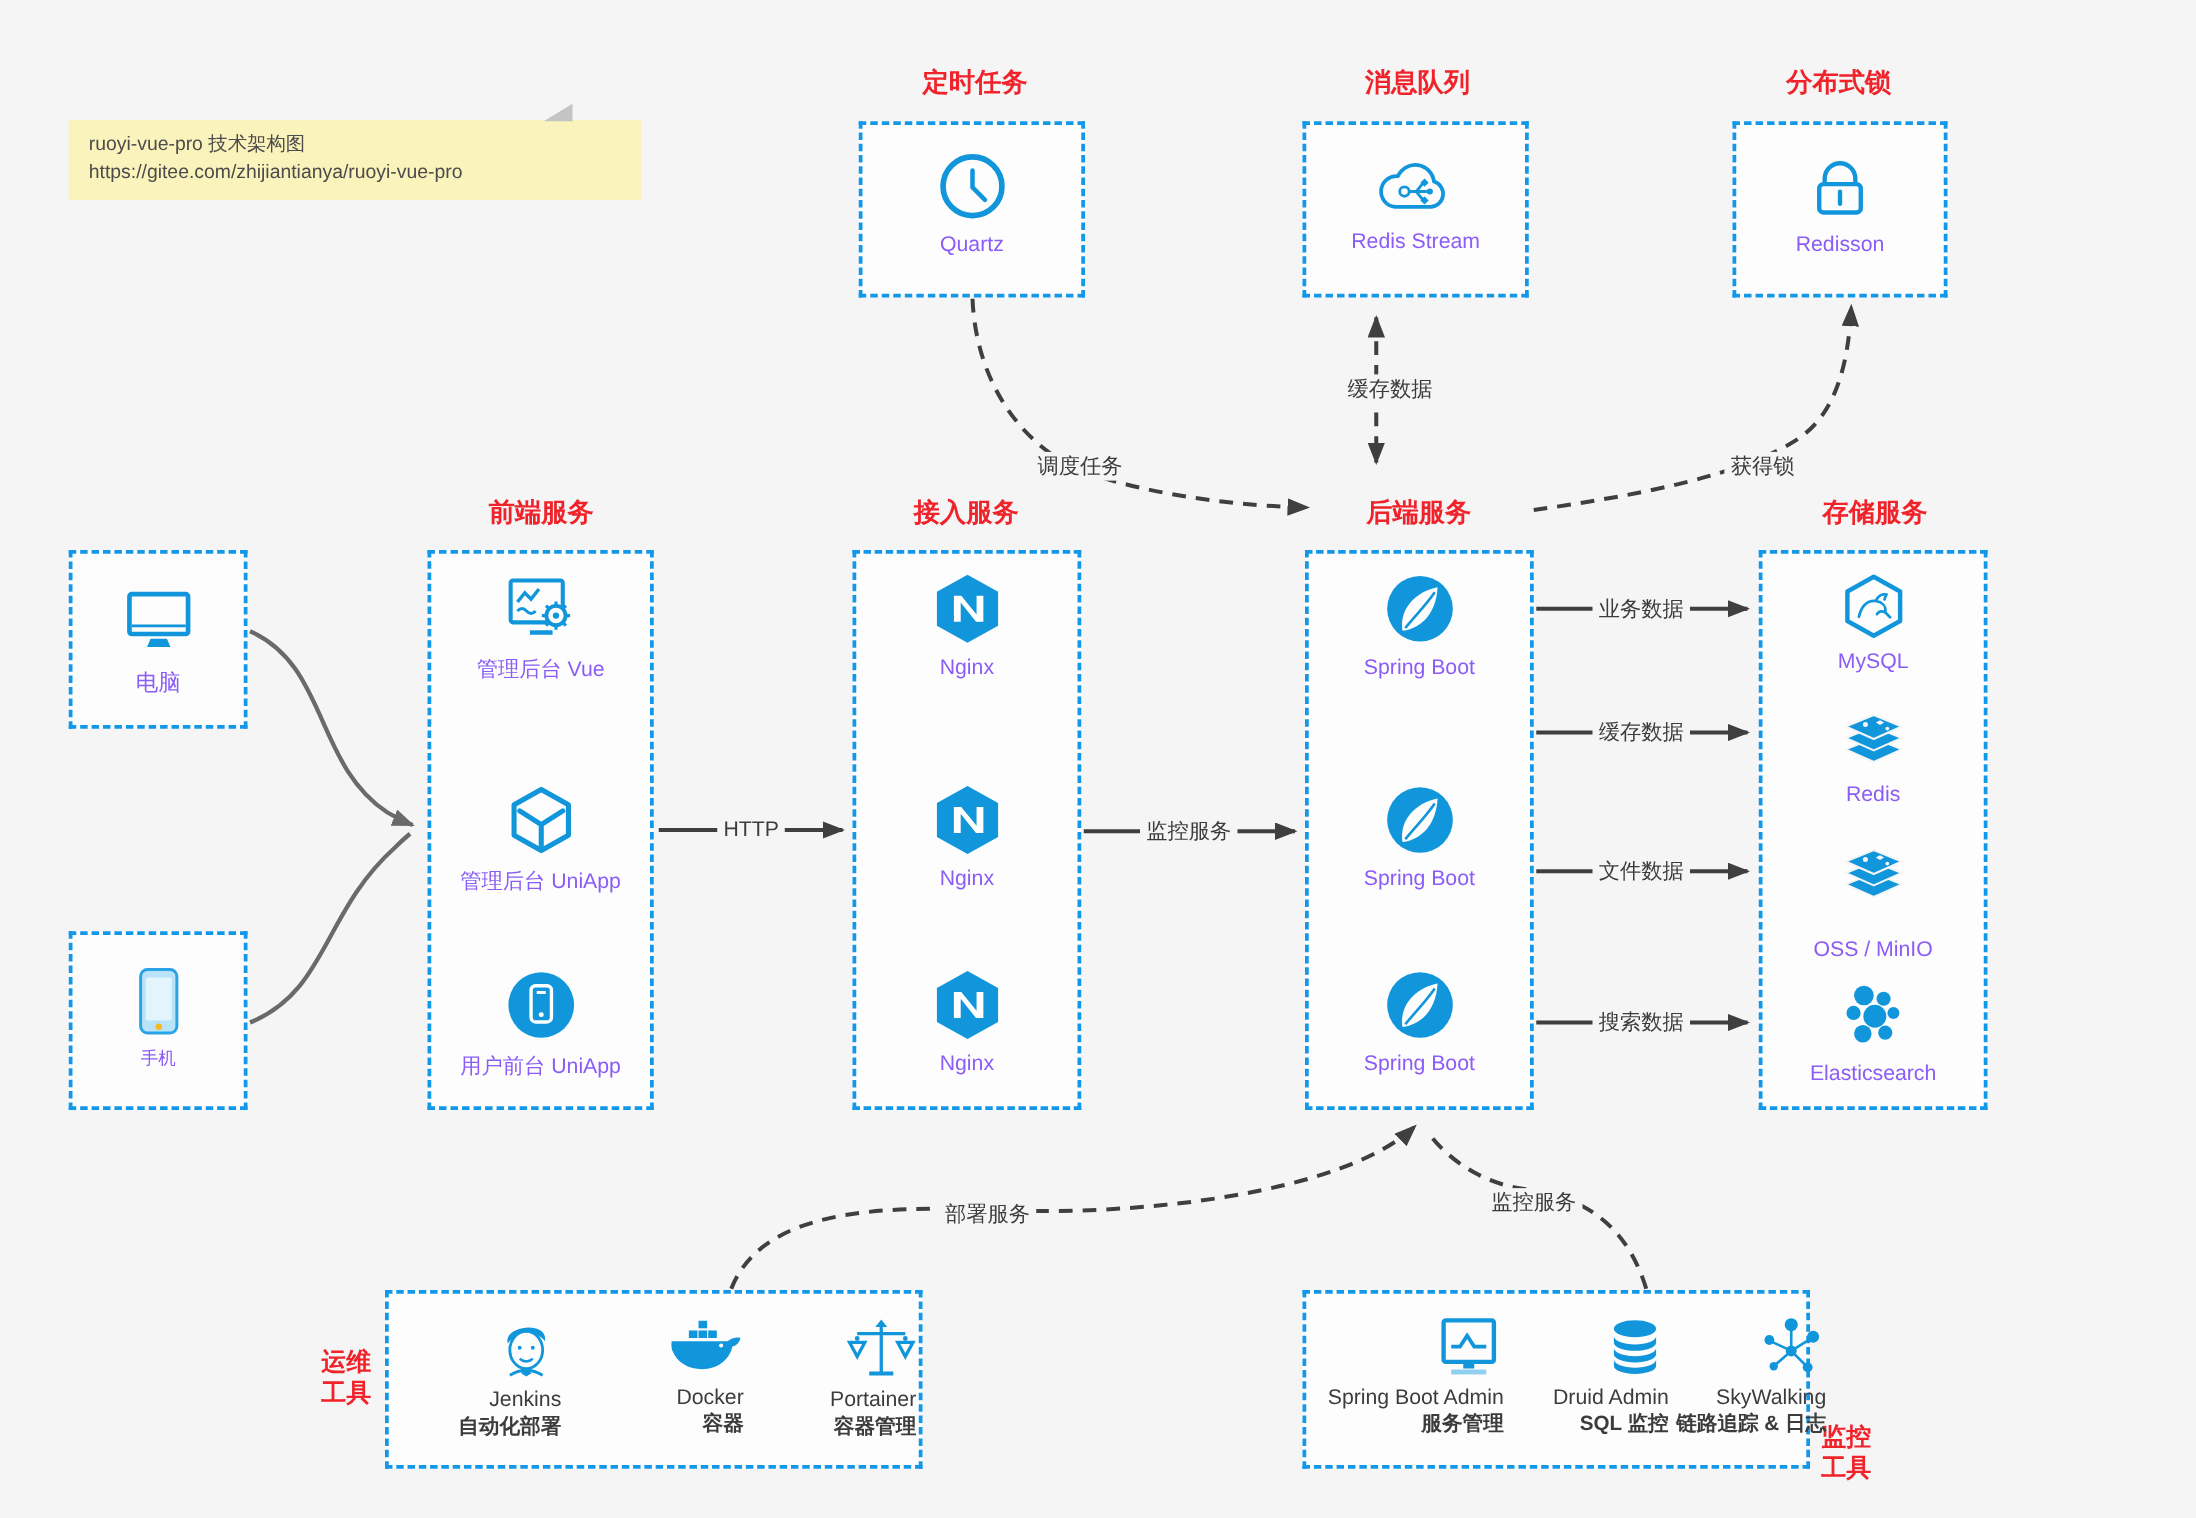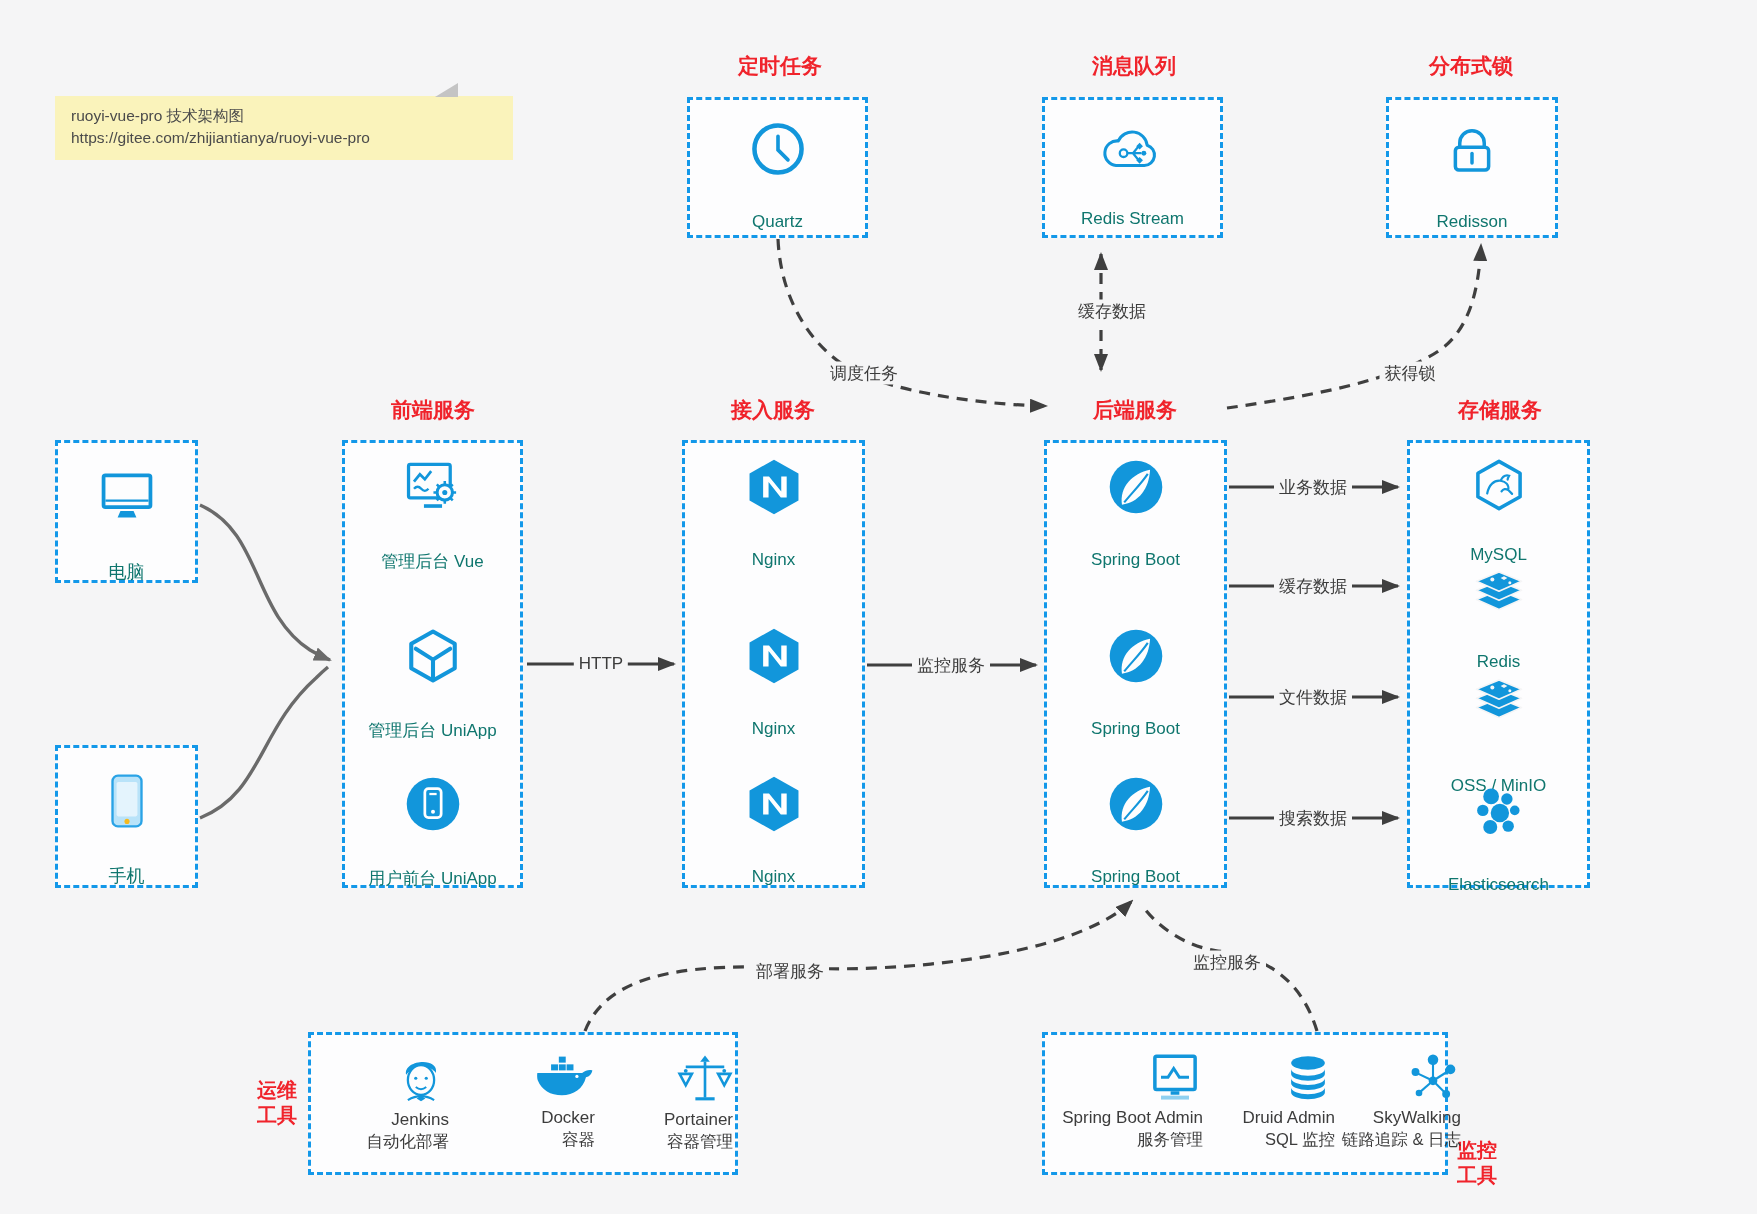--- a/index.html
+++ b/index.html
@@ -3,27 +3,27 @@
 <meta charset="utf-8">
 <style>
   html,body{margin:0;padding:0;background:#f5f5f6;}
   .stage{position:relative;width:1757px;height:1214px;background:#f5f5f6;overflow:hidden;
          font-family:"Liberation Sans",sans-serif;color:#3c3c3c;}
   .dashed-box{position:absolute;border:3px dashed #1398e9;background:#fdfdfe;box-sizing:border-box;}
   .sec-title{position:absolute;transform:translateX(-50%);color:#f0232b;font-size:21px;font-weight:bold;white-space:nowrap;}
   .side-title{position:absolute;transform:translateX(-50%);color:#f0232b;font-size:20px;font-weight:bold;
               text-align:center;line-height:25px;white-space:nowrap;}
   .node{position:absolute;left:0;right:0;display:flex;flex-direction:column;align-items:center;gap:8px;}
-  .node .lbl{font-size:17px;color:#0f766e;white-space:nowrap;margin-top:26px;}
+  .node .lbl{font-size:17px;color:#8b5cf6;white-space:nowrap;}
   .edge-label{position:absolute;transform:translate(-50%,-50%);background:#f5f5f6;padding:0 5px;
               font-size:17px;color:#3c3c3c;white-space:nowrap;z-index:3;}
   svg.wires{position:absolute;left:0;top:0;z-index:2;}
   .b-item{position:absolute;display:flex;flex-direction:column;align-items:flex-end;}
   .b-item .nm{font-size:17px;line-height:22px;white-space:nowrap;}
-  .b-item .ds{font-size:16.5px;line-height:21px;white-space:nowrap;}
+  .b-item .ds{font-size:16.5px;line-height:21px;white-space:nowrap;font-weight:bold;}
   .note{position:absolute;left:55px;top:96px;width:458px;height:64px;background:#faf3bb;
         box-sizing:border-box;padding:9px 16px;font-size:15.5px;line-height:22px;color:#4b4b4b;}
   .note-fold{position:absolute;left:380px;top:-13px;width:0;height:0;
              border-left:23px solid transparent;border-bottom:14px solid #c4c4c4;}
 </style>
 </head>
 <body>
 
 <div class="stage">
 
@@ -140,21 +140,21 @@
     </div>
   </div>
 
   <div class="dashed-box" style="left:55px;top:745px;width:143px;height:143px">
     <div class="node" style="top:24px;gap:8px">
       <svg width="58" height="58" viewBox="0 0 64 64">
         <rect x="16" y="4" width="32" height="56" rx="6" fill="#b9e3f9" stroke="#2aa3e6" stroke-width="2.6"></rect>
         <rect x="20.5" y="11" width="23" height="38" rx="2" fill="#e4f4fd"></rect>
         <circle cx="32" cy="54.5" r="2.8" fill="#f5b91e"></circle>
       </svg>
-      <div class="lbl" style="font-size:18px">手机</div>
+      <div class="lbl" style="font-size:14px">手机</div>
     </div>
   </div>
 
   <div class="dashed-box" style="left:342px;top:440px;width:181px;height:448px">
     <div class="node" style="top:15px">
       <svg width="58" height="58" viewBox="0 0 64 64">
         <rect x="5" y="7" width="46" height="37" rx="2" fill="none" stroke="#1296db" stroke-width="3.6"></rect>
         <path d="M11 26 l6.5 -8 5.5 5.5 7 -9" fill="none" stroke="#1296db" stroke-width="3"></path>
         <path d="M11 34 q4 -4.5 8 0 q4 4.5 8 0" fill="none" stroke="#1296db" stroke-width="2.6"></path>
         <circle cx="45" cy="38" r="8.5" fill="#fdfdfe" stroke="#1296db" stroke-width="3.4"></circle>

